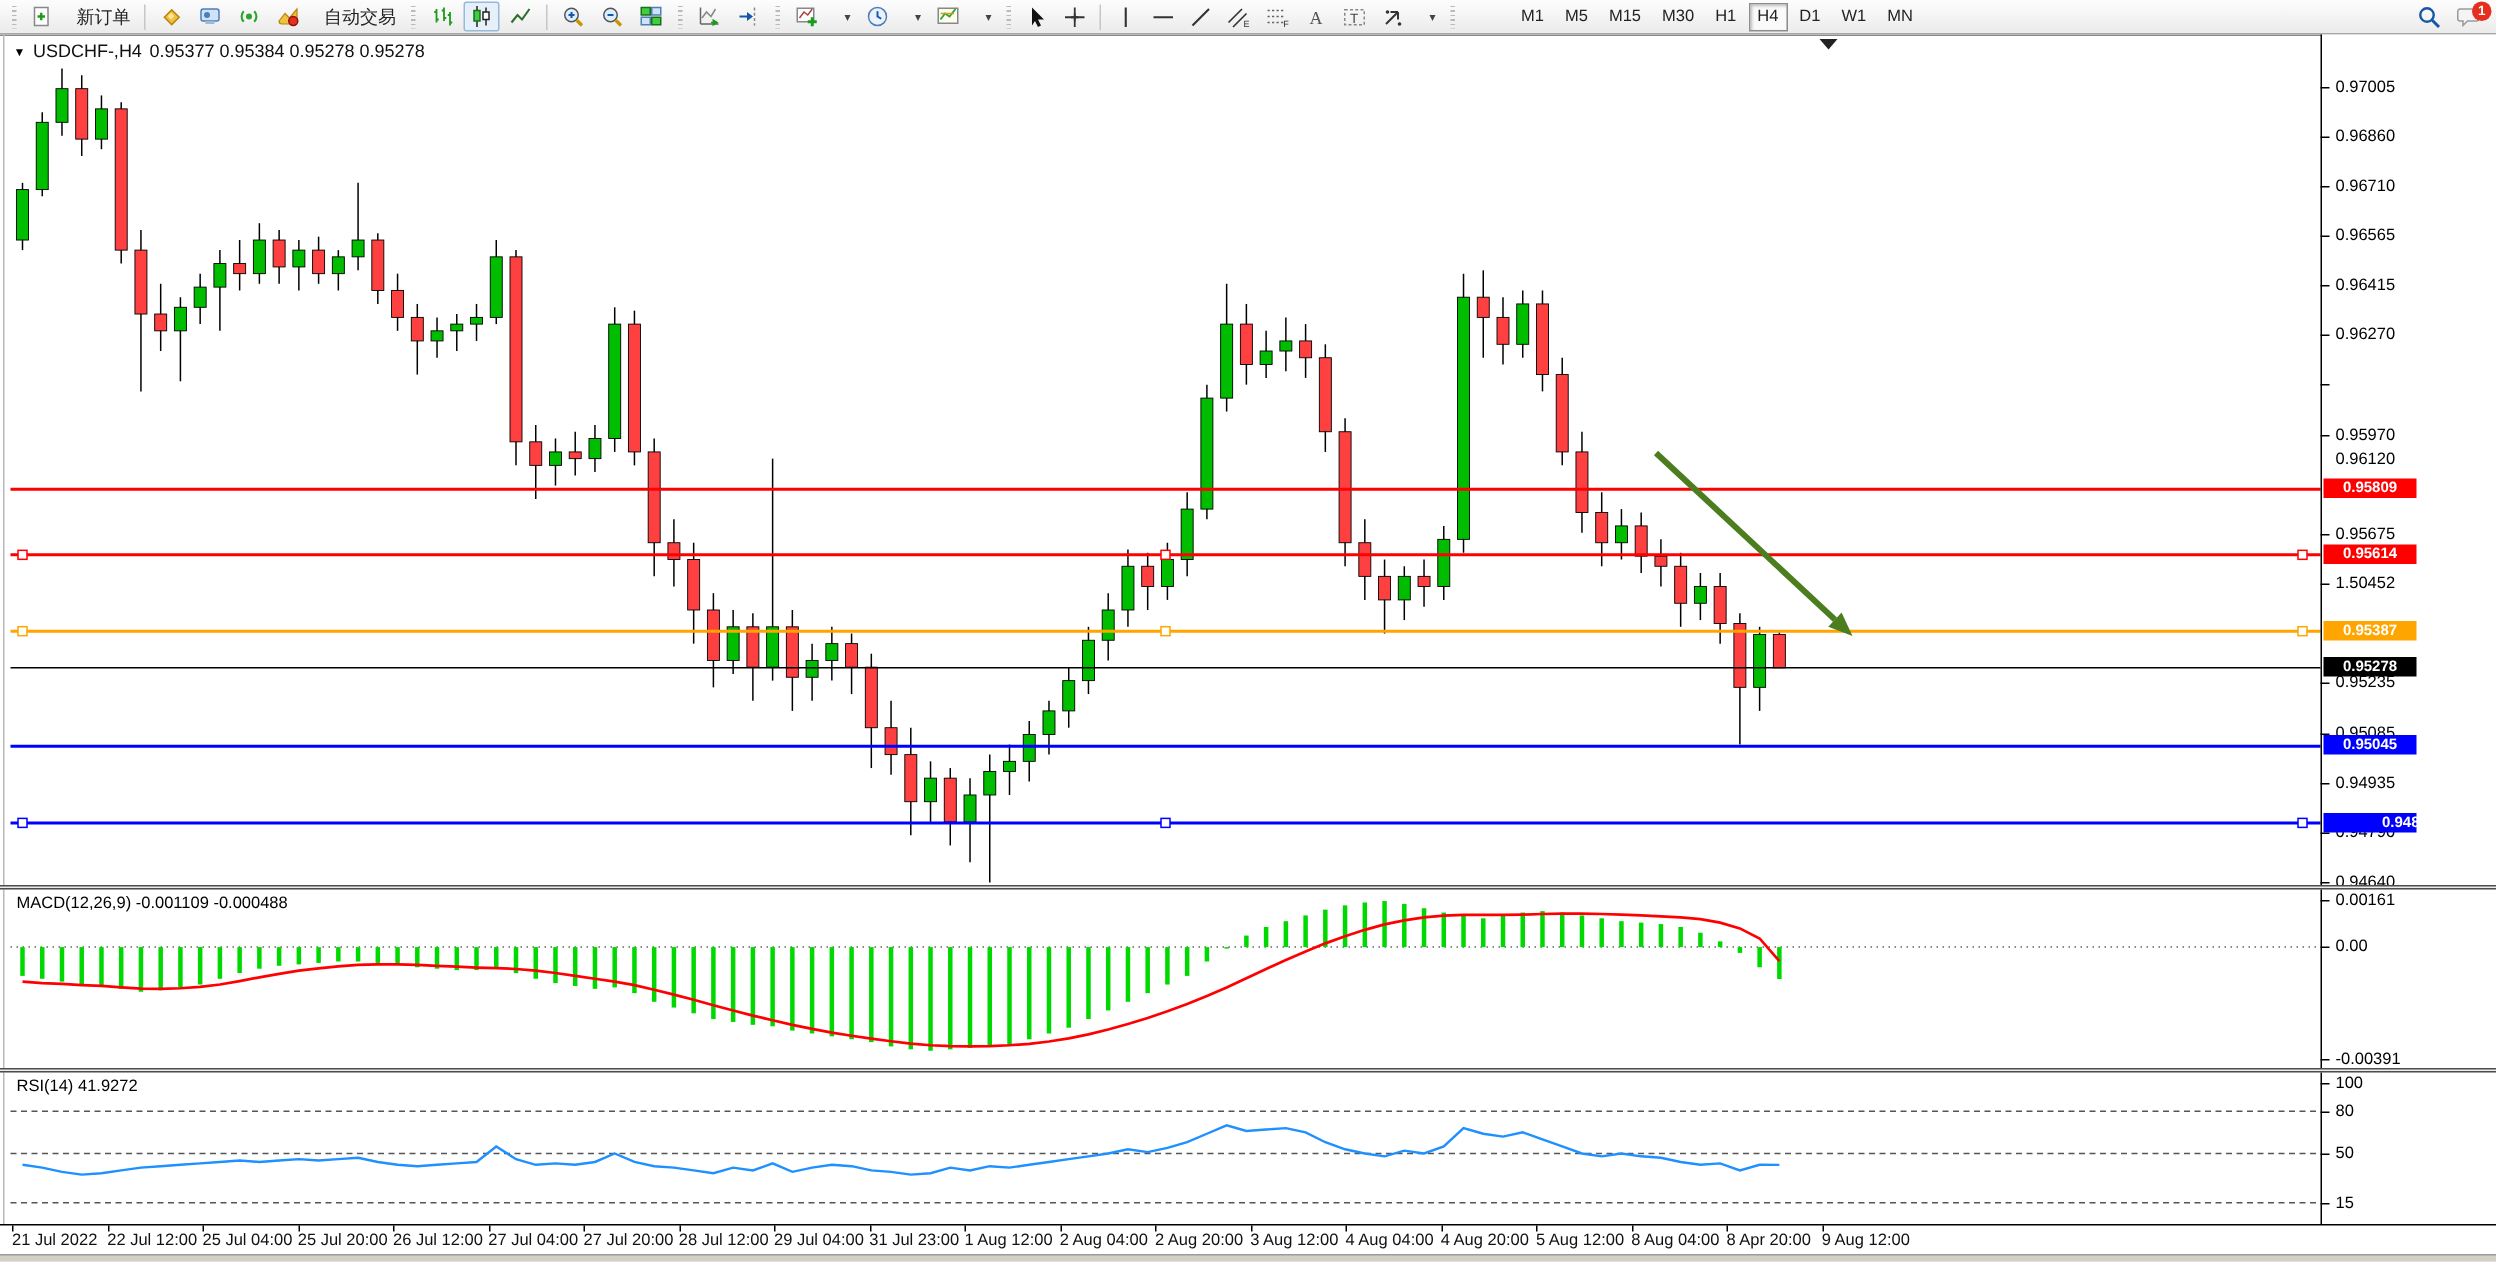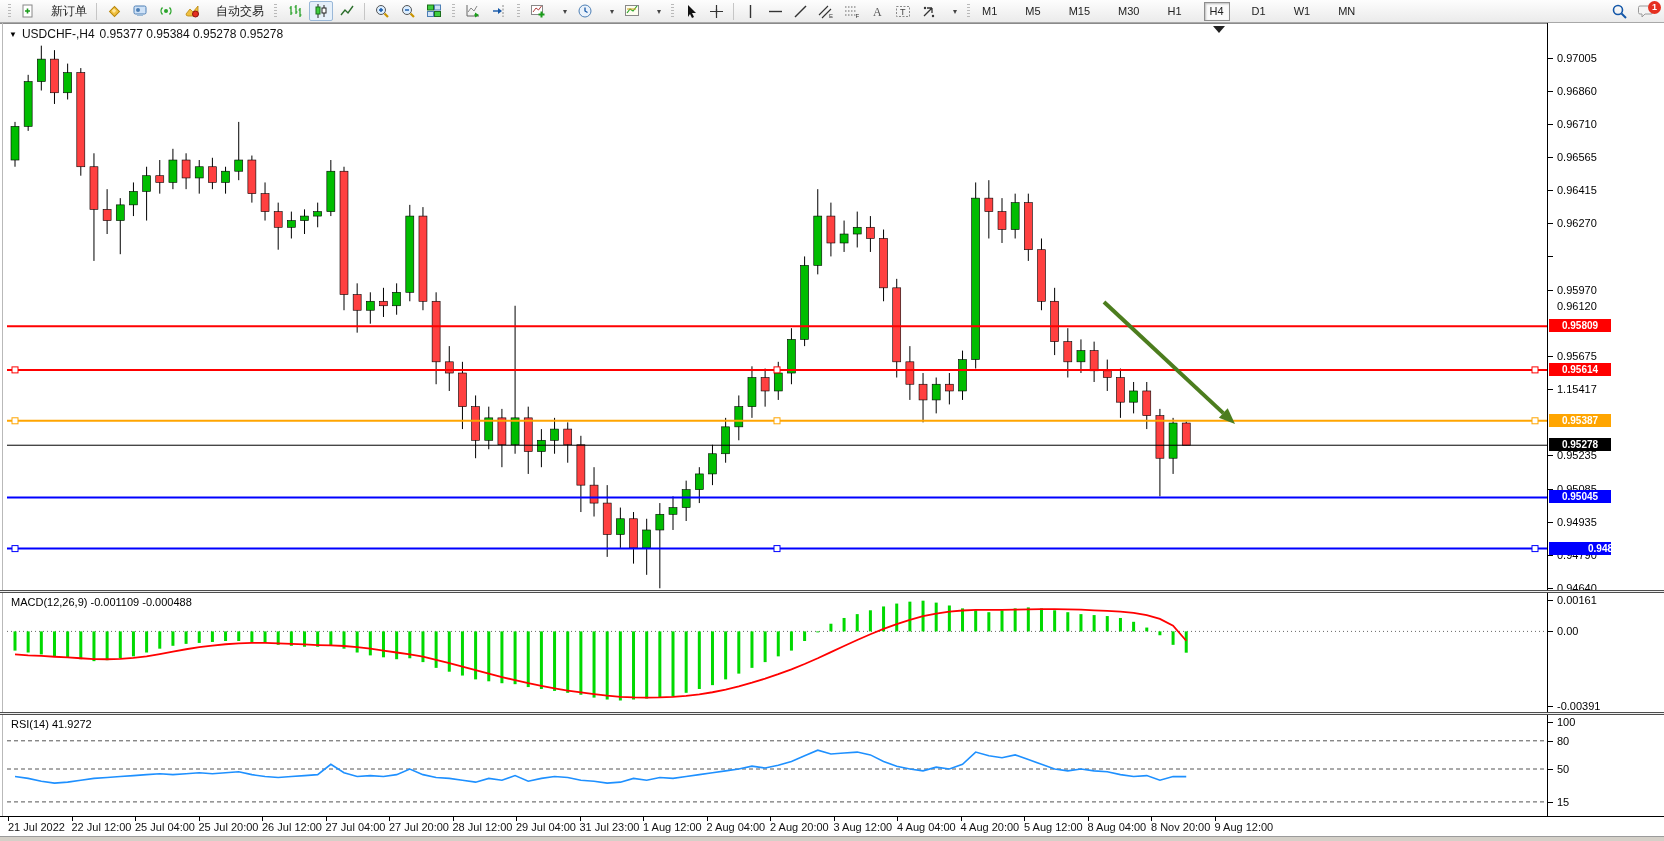--- a/index.html
+++ b/index.html
@@ -247,21 +247,21 @@
       <svg class="icon" width="15" height="15" viewBox="0 0 15 15">
         <path d="M3 12L11 4M11 4h-5M11 4v5" stroke="#333" stroke-width="1.3" fill="none"></path>
         <circle cx="4" cy="4" r="1.2" fill="#333"></circle>
         <circle cx="12" cy="12" r="1.2" fill="#333"></circle>
       </svg>
       <span class="caret">▾</span>
     </button>
 
     <div class="grip"></div>
 
-    <div id="tf-group" style="display:flex;gap:16px;">
+    <div id="tf-group" style="display:flex;gap:2px;margin-left:32px;">
         <button class="tf">M1</button>
         <button class="tf">M5</button>
         <button class="tf">M15</button>
         <button class="tf">M30</button>
         <button class="tf">H1</button>
         <button class="tf active">H4</button>
         <button class="tf">D1</button>
         <button class="tf">W1</button>
         <button class="tf">MN</button>
       </div>
@@ -617,21 +617,21 @@
       <div class="ptick" style="top: 161.29px;">0.96415</div>
       <div class="tickdash" style="top: 167.29px;"></div>
       <div class="ptick" style="top: 193.802px;">0.96270</div>
       <div class="tickdash" style="top: 199.802px;"></div>
       <div class="ptick" style="top: 230px; margin-top: 47px;">0.96120</div>
       <div class="tickdash" style="top: 233.435px;"></div>
       <div class="ptick" style="top: 261.068px;">0.95970</div>
       <div class="tickdash" style="top: 267.068px;"></div>
       <div class="ptick" style="top: 327.213px;">0.95675</div>
       <div class="tickdash" style="top: 333.213px;"></div>
-      <div class="ptick" style="top: 359.724px;">1.15417</div>
+      <div class="ptick" style="top: 359.724px;">1.50452</div>
       <div class="tickdash" style="top: 365.724px;"></div>
       <div class="ptick" style="top: 425.869px;">0.95235</div>
       <div class="tickdash" style="top: 431.869px;"></div>
       <div class="ptick" style="top: 459.502px;">0.95085</div>
       <div class="tickdash" style="top: 465.502px;"></div>
       <div class="ptick" style="top: 493.135px;">0.94935</div>
       <div class="tickdash" style="top: 499.135px;"></div>
       <div class="ptick" style="top: 525.647px;">0.94790</div>
       <div class="tickdash" style="top: 531.647px;"></div>
       <div class="ptick" style="top: 559.28px;">0.94640</div>
@@ -687,19 +687,19 @@
       <div class="tlabel" style="left: 833.5px;">3 Aug 12:00</div>
       <div class="ttick" style="left: 833.5px;"></div>
       <div class="tlabel" style="left: 897px;">4 Aug 04:00</div>
       <div class="ttick" style="left: 897px;"></div>
       <div class="tlabel" style="left: 960.5px;">4 Aug 20:00</div>
       <div class="ttick" style="left: 960.5px;"></div>
       <div class="tlabel" style="left: 1024px;">5 Aug 12:00</div>
       <div class="ttick" style="left: 1024px;"></div>
       <div class="tlabel" style="left: 1087.5px;">8 Aug 04:00</div>
       <div class="ttick" style="left: 1087.5px;"></div>
-      <div class="tlabel" style="left: 1151px;">8 Nov 20:00</div>
+      <div class="tlabel" style="left: 1151px;">8 Apr 20:00</div>
       <div class="ttick" style="left: 1151px;"></div>
       <div class="tlabel" style="left: 1214.5px;">9 Aug 12:00</div>
       <div class="ttick" style="left: 1214.5px;"></div>
     </div>
   <div class="bottom-strip"></div>
 </div>
 
 </body></html>

